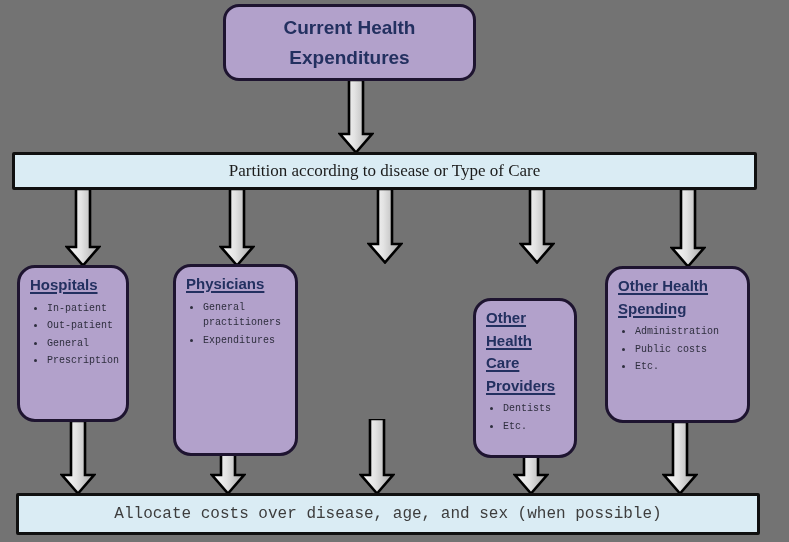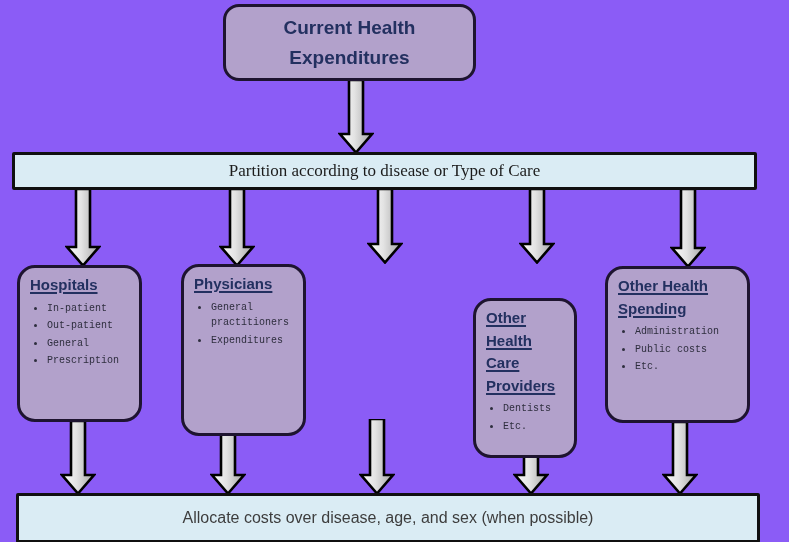--- a/index.html
+++ b/index.html
@@ -1,20 +1,20 @@
 <!DOCTYPE html>
 <html><head>
 <meta charset="utf-8">
 <style>
   html, body { margin: 0; padding: 0; background: #ffffff; }
   .canvas {
     position: relative;
     width: 789px;
     height: 542px;
-    background: #8b5cf6;
+    background: #737373;
     overflow: hidden;
     font-family: "Liberation Sans", sans-serif;
   }
 
   
   .pnode {
     position: absolute;
     background: #b2a1cb;
     border: 3px solid #1e1430;
     border-radius: 18px;
@@ -45,22 +45,22 @@
     margin: 2px 0 0 0;
     padding: 0 0 0 17px;
     list-style: disc;
     font-family: Liberation Mono, monospace;
     font-size: 10px;
     line-height: 1.55;
     color: #2e2e3e;
   }
   .cat-list li::marker { color: #2e2e3e; font-size: 12px; }
 
-  #box-hospitals      { left: 17px;  top: 265px; width: 125px; height: 157px; }
-  #box-physicians     { left: 181px; top: 264px; width: 125px; height: 172px; }
+  #box-hospitals      { left: 17px;  top: 265px; width: 112px; height: 157px; }
+  #box-physicians     { left: 173px; top: 264px; width: 125px; height: 192px; }
   #box-drugs          { left: 323px; top: 262px; width: 134px; height: 158px; }
   #box-other-hcp      { left: 473px; top: 262px; width: 104px; height: 160px; margin-top: 36px; }
   #box-other-spending { left: 605px; top: 266px; width: 145px; height: 157px; }
 
   
   .bar {
     position: absolute;
     background: #daecf4;
     border: 3px solid #101010;
     box-sizing: border-box;
@@ -68,22 +68,22 @@
     text-align: center;
     z-index: 2;
     border-radius: 2px;
   }
   #partition-bar {
     left: 12px; top: 152px; width: 745px; height: 38px;
     font-family: "Liberation Serif", serif;
     font-size: 17px; color: #1c1c1c;
   }
   #allocate-bar {
-    left: 16px; top: 493px; width: 744px; height: 50px;
-    font-family: Liberation Sans, sans-serif;
+    left: 16px; top: 493px; width: 744px; height: 42px;
+    font-family: Liberation Mono, monospace;
     font-size: 16px; color: #3d3d3d;
   }
 
   .arrow-layer { position: absolute; left: 0; top: 0; z-index: 1; }
   .block-arrow { position: absolute; }
 </style>
 </head>
 <body>
 
 <div class="canvas">

